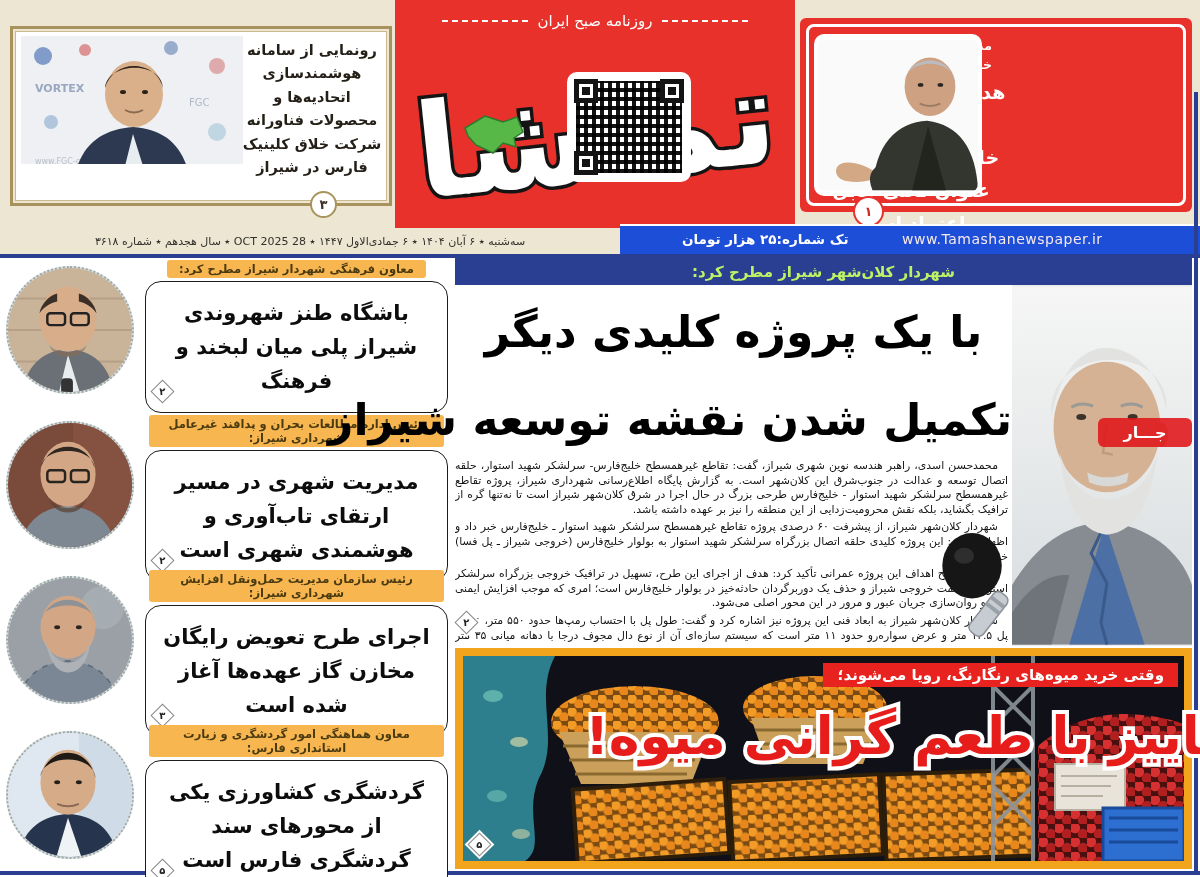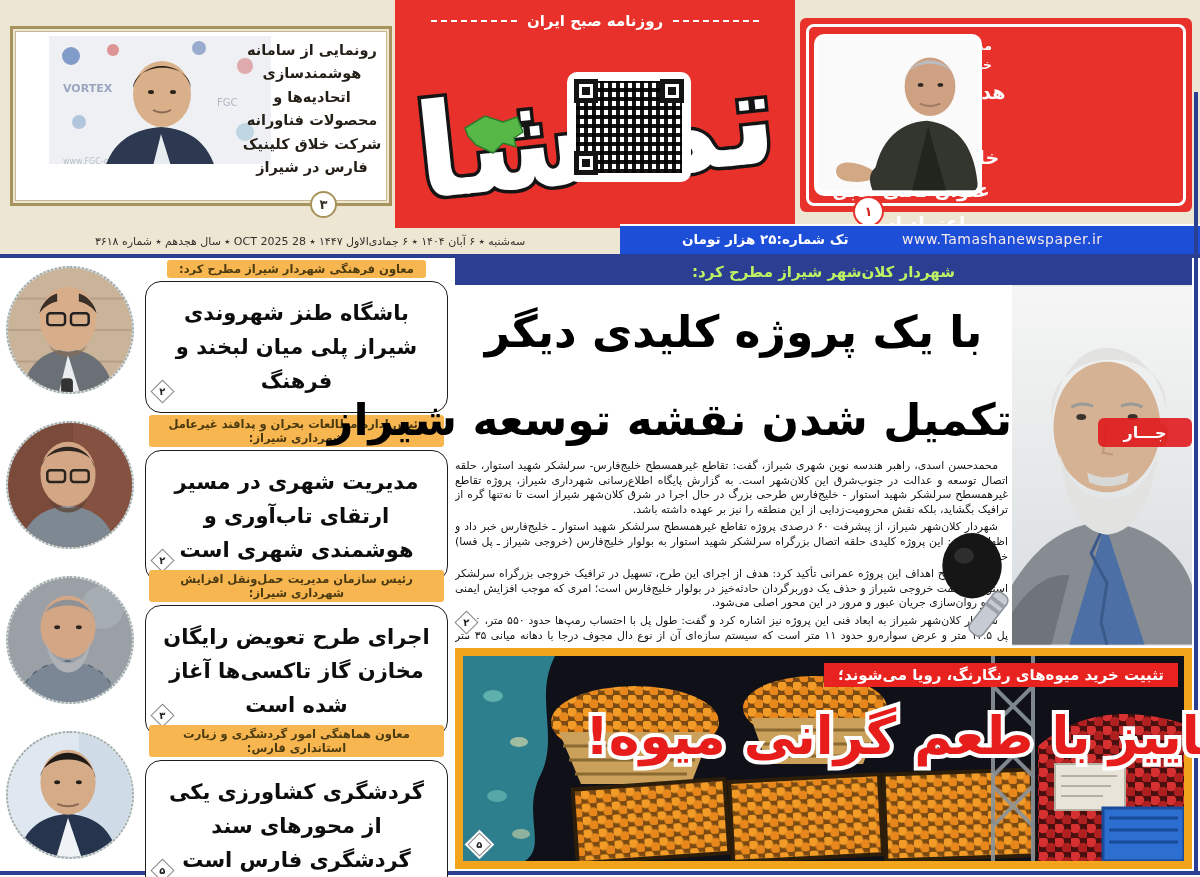--- a/index.html
+++ b/index.html
@@ -7,33 +7,33 @@
   body { font-family:"DejaVu Sans", sans-serif; }
   #page { position:relative; width:1200px; height:877px; background:#fff; overflow:hidden; direction:rtl; }
   .abs { position:absolute; }
 
   
   .topband { left:0; top:0; width:1200px; height:256px; background:#ece6d3; }
 
   
   .tlbox { left:10px; top:26px; width:382px; height:180px; background:#fff;
            border:3px solid #a8935c; box-shadow:0 0 0 2px #ece6d3 inset, 0 0 0 3px #c9b98d inset; direction:ltr; }
-  .tlbox-photo { position:absolute; left:8px; top:7px; width:222px; height:128px; overflow:hidden;margin-left:28px; }
+  .tlbox-photo { position:absolute; left:8px; top:7px; width:222px; height:128px; overflow:hidden; }
   .tlbox-text { position:absolute; right:6px; top:10px; width:142px; height:160px;
                 direction:rtl; text-align:center; font-weight:bold; font-size:14.5px; line-height:1.62; color:#241f17; }
   .badge-circle { width:27px; height:27px; border-radius:50%; background:#fff; display:flex;
                   align-items:center; justify-content:center; font-weight:bold; font-size:13px; }
   .tl-badge { position:absolute; left:297px; bottom:-15px; border:2px solid #a8935c; color:#3a3428; }
 
   
   .masthead { left:395px; top:0; width:400px; height:228px; background:#e8312b; }
   .tagline-row { position:absolute; left:0; top:12px; width:100%; display:flex; align-items:center;
                  justify-content:center; gap:10px; direction:rtl; }
   .tagline-row .dash { width:86px; border-top:2px dashed #fff; }
-  .tagline { color:#fff; font-weight:bold; font-size:15px; }
+  .tagline { color:#fff; font-weight:normal; font-size:15px; }
   .logo-svg { position:absolute; left:-30px; top:10px; overflow:visible; }
   .qr { position:absolute; left:172px; top:72px; width:124px; height:110px; background:#fff; border-radius:10px; padding:9px; }
   .qr-inner { position:relative; width:100%; height:100%;
       background:
         repeating-linear-gradient(0deg, #141414 0 4px, transparent 4px 9px),
         repeating-linear-gradient(90deg, #141414 0 4px, transparent 4px 8px);
       background-blend-mode:multiply; }
   .finder { position:absolute; width:24px; height:24px; border:5px solid #141414; background:#fff; }
   .finder::after { content:""; position:absolute; left:3px; top:3px; width:8px; height:8px; background:#141414; }
   .f1 { left:-2px; top:-2px; } .f2 { right:-2px; top:-2px; } .f3 { left:-2px; bottom:-2px; }
@@ -244,21 +244,21 @@
         <ellipse cx="65" cy="50" rx="28" ry="32" fill="#d3a786"></ellipse>
         <path d="M38,42 C40,24 90,22 92,44 C88,28 76,22 65,22 C52,22 42,30 38,42 Z" fill="#8e9296"></path>
         <ellipse cx="54" cy="50" rx="3" ry="2" fill="#2a241e"></ellipse>
         <ellipse cx="76" cy="50" rx="3" ry="2" fill="#2a241e"></ellipse>
         <path d="M42,62 C46,88 56,96 65,96 C76,96 86,86 88,62 C84,80 74,86 65,86 C56,86 46,78 42,62 Z" fill="#aeb2b6"></path>
       </svg>
     </div>
     <div class="side-col">
       <span class="kicker-tan">رئیس سازمان مدیریت حمل‌ونقل افزایش شهرداری شیراز:</span>
       <div class="headline-box">
-        <div class="hl">اجرای طرح تعویض رایگان مخازن گاز تاکسی‌ها آغاز شده است</div>
+        <div class="hl">اجرای طرح تعویض رایگان مخازن گاز عهده‌ها آغاز شده است</div>
         <div class="diamond box-diamond">
             <span>۳</span>
           </div>
       </div>
     </div>
   </div>
 
   <div class="abs side-item" style="top:725px">
     <div class="side-photo">
       <svg width="128" height="128" viewBox="0 0 130 130">
@@ -378,21 +378,21 @@
       <g stroke="#8b939b" stroke-width="4" opacity=".9">
         <path d="M530,0 L530,205 M570,0 L570,205"></path>
         <path d="M530,30 L570,70 M570,30 L530,70 M530,80 L570,120 M570,80 L530,120 M530,130 L570,170 M570,130 L530,170"></path>
       </g>
       <path d="M575,90 C615,56 665,50 721,68 L721,205 L575,205 Z" fill="url(#pRed)"></path>
       <rect x="592" y="108" width="70" height="46" fill="#e8e4da" stroke="#b5b0a2" stroke-width="2"></rect>
       <path d="M598,120 L654,120 M598,130 L648,130 M598,140 L640,140" stroke="#b5b0a2" stroke-width="2"></path>
       <rect x="640" y="152" width="81" height="53" fill="#2d6fd1" stroke="#1a4a9a" stroke-width="3"></rect>
       <path d="M646,162 L715,162 M646,174 L715,174 M646,186 L715,186" stroke="#1a4a9a" stroke-width="3"></path>
     </svg>
-    <div class="fruit-kicker">تثبیت خرید میوه‌های رنگارنگ، رویا می‌شوند؛</div>
+    <div class="fruit-kicker">وقتی خرید میوه‌های رنگارنگ، رویا می‌شوند؛</div>
     <svg class="fruit-headline-svg" width="721" height="100" viewBox="0 0 721 100">
       <text x="440" y="66" text-anchor="middle" font-size="52" font-weight="bold" fill="#e71d1c" stroke="#ffffff" stroke-width="8" paint-order="stroke">پاییز با طعم گرانی میوه!</text>
     </svg>
     <div class="diamond fruit-badge">
         <span>۵</span>
       </div>
   </div>
 
 </div>
 

